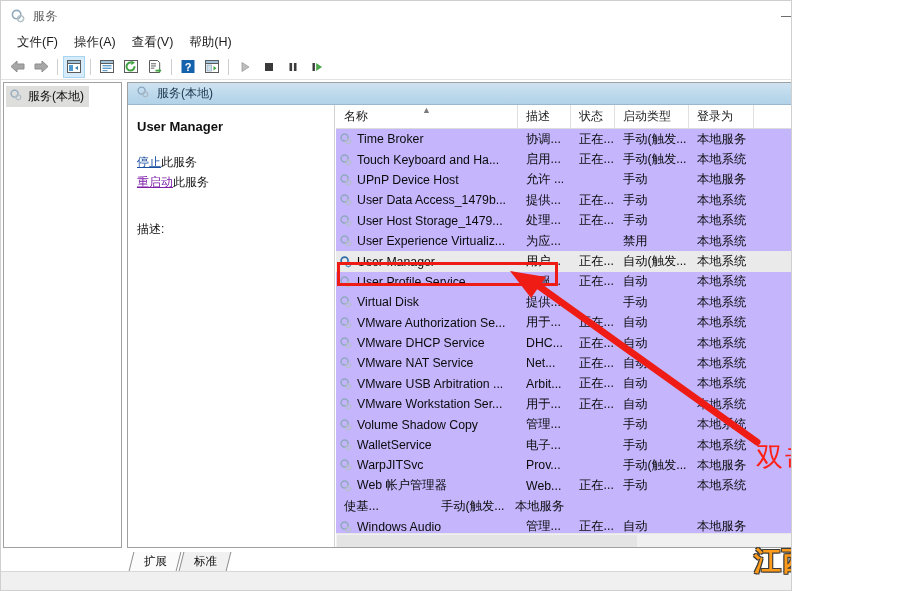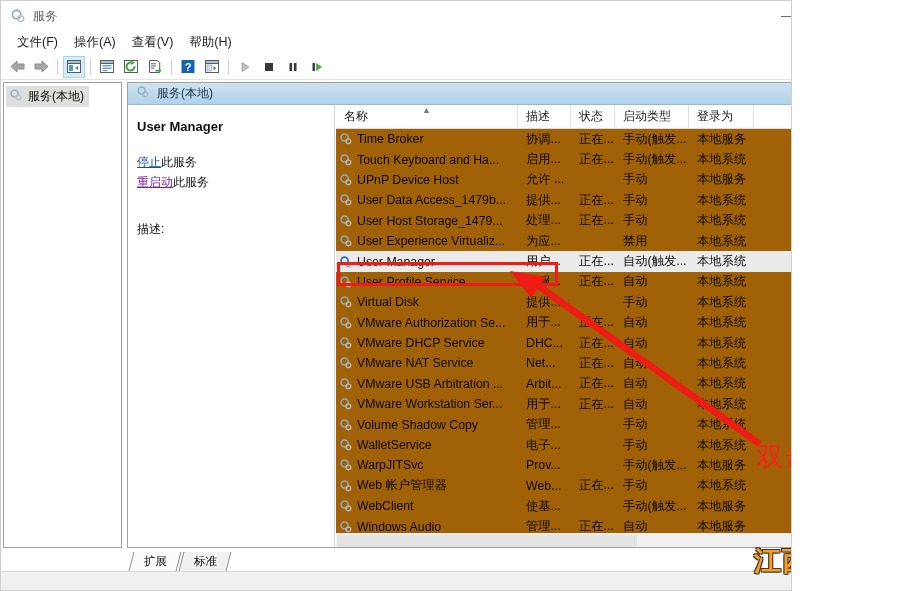--- a/index.html
+++ b/index.html
@@ -121,21 +121,21 @@
   #details .desc-label {
     font-size: 12px; color: #111; margin-top: 30px; margin-bottom: 1px;
   }
   #details .desc-body {
     font-size: 12px; color: #111; line-height: 17px;
   }
 
   
   #listarea {
     position: absolute; left: 208px; top: 22px; width: 560px; height: 444px;
-    background: #a16207; overflow: hidden;
+    background: #c4b5fd; overflow: hidden;
   }
   #list-header {
     position: absolute; left: 0; top: 0; width: 545px; height: 24px;
     background: #ffffff; border-bottom: 1px solid #dcdcdc;
     display: flex; align-items: stretch;
   }
   .col-head {
     position: relative; display: flex; align-items: center;
     font-size: 12px; color: #1b1b1b; padding-left: 8px;
     border-right: 1px solid #e0e0e0;
@@ -765,33 +765,20 @@
                     </g>
                   </svg>
                   <span>Web 帐户管理器</span>
                 </div>
                 <div class="cell" style="width:53px">Web...</div>
                 <div class="cell" style="width:44px">正在...</div>
                 <div class="cell" style="width:74px">手动</div>
                 <div class="cell" style="width:65px">本地系统</div>
               </div>
               <div class="row">
-                <div class="cell name" style="width:182px">
-                  <svg class="gear" viewBox="0 0 16 16">
-                    <circle cx="6.4" cy="6.4" r="4" fill="none" stroke="#8fa9bd" stroke-width="1.7"></circle>
-                    <circle cx="10.7" cy="10.7" r="2.7" fill="none" stroke="#b6c1c8" stroke-width="1.3"></circle>
-                    <g stroke="#b6c1c8" stroke-width="1.1">
-                      <line x1="10.7" y1="7.3" x2="10.7" y2="8.3"></line>
-                      <line x1="10.7" y1="13.1" x2="10.7" y2="14.1"></line>
-                      <line x1="7.3" y1="10.7" x2="8.3" y2="10.7"></line>
-                      <line x1="13.1" y1="10.7" x2="14.1" y2="10.7"></line>
-                    </g>
-                  </svg>
-                  <span>WebClient</span>
-                </div>
                 <div class="cell" style="width:53px">使基...</div>
                 <div class="cell" style="width:44px"></div>
                 <div class="cell" style="width:74px">手动(触发...</div>
                 <div class="cell" style="width:65px">本地服务</div>
               </div>
               <div class="row">
                 <div class="cell name" style="width:182px">
                   <svg class="gear" viewBox="0 0 16 16">
                     <circle cx="6.4" cy="6.4" r="4" fill="none" stroke="#8fa9bd" stroke-width="1.7"></circle>
                     <circle cx="10.7" cy="10.7" r="2.7" fill="none" stroke="#b6c1c8" stroke-width="1.3"></circle>

